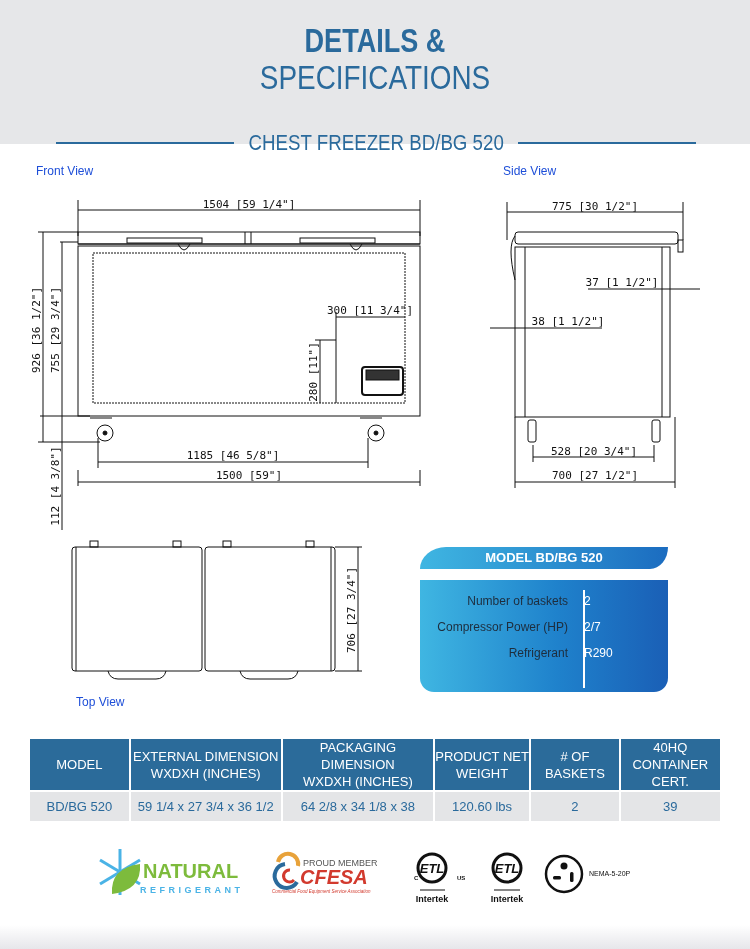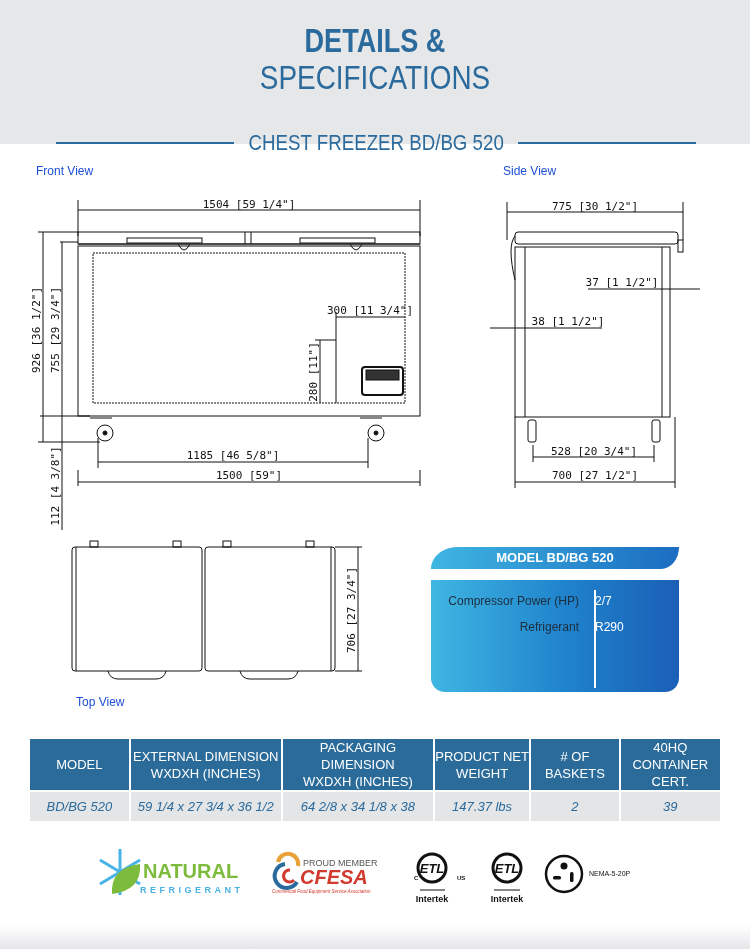--- a/index.html
+++ b/index.html
@@ -12,33 +12,33 @@
 
   .section-title { position: absolute; left: 56px; top: 128px; width: 640px; height: 30px; display: flex; align-items: center; }
   .section-title .line { flex: 1; height: 2px; background: #2a6a9c; }
   .section-title .txt { padding: 0 6px; font-size: 22px; color: #2a6a9c; white-space: nowrap; transform: scaleX(0.85); margin: 0 -14px; }
 
   .view-label { position: absolute; font-size: 12px; color: #1d4ed8; }
 
   .drawing { position: absolute; }
   .dim { font-family: "DejaVu Sans Mono", monospace; font-size: 11px; fill: #111; }
 
-  .spec-card { position: absolute; left: 431px; top: 547px; width: 248px; }
+  .spec-card { position: absolute; left: 420px; top: 547px; width: 248px; }
   .spec-head { height: 22px; border-radius: 22px 22px 0 0; border-top-left-radius: 26px 22px; border-top-right-radius: 0; border-bottom-right-radius: 18px 22px;
     background: linear-gradient(90deg, #3fb6e2 0%, #1b6cc0 100%); color: #fff; font-weight: bold; font-size: 13px; text-align: center; line-height: 22px; }
   .spec-body { margin-top: 11px; height: 112px; border-radius: 0 0 14px 14px; background: linear-gradient(90deg, #3fb6e2 0%, #1f82cc 55%, #1a5fb6 100%); position: relative; padding-top: 8px; }
   .spec-row { display: flex; height: 26px; align-items: center; }
   .spec-row .k { width: 156px; text-align: right; color: #1e2d3d; font-size: 12px; padding-right: 8px; }
   .spec-row .v { color: #fff; font-size: 12px; padding-left: 8px; }
   .spec-row.bold .k { font-weight: bold; }
   .spec-divider { position: absolute; left: 163px; top: 10px; width: 2px; height: 98px; background: #fff; }
 
   table.spec-table { position: absolute; left: 28px; top: 737px; width: 694px; border-collapse: separate; border-spacing: 2px; }
   table.spec-table th { background: #2b6b9a; color: #fff; font-weight: normal; font-size: 13px; height: 46px; line-height: 17px; text-align: center; }
-  table.spec-table td { background: #e4e5e7; color: #2a6a9c; font-size: 13px; height: 29px; text-align: center; font-style: italic; }
+  table.spec-table td { background: #e4e5e7; color: #2a6a9c; font-size: 13px; height: 29px; text-align: center; }
   .footer-fade { position: absolute; left: 0; top: 925px; width: 750px; height: 24px; background: linear-gradient(180deg, #ffffff 0%, #e6e6ea 100%); }
 </style>
 </head>
 <body>
 
 <div class="header">
   <div class="t1">DETAILS &amp;</div>
   <div class="t2">SPECIFICATIONS</div>
 </div>
 
@@ -157,20 +157,24 @@
   </g>
   <text class="dim" transform="translate(355,610) rotate(-90)" text-anchor="middle">706 [27 3/4"]</text>
 </svg>
 <div class="view-label" style="left:76px; top:695px;">Top View</div>
 
 <div class="spec-card">
   <div class="spec-head">MODEL BD/BG 520</div>
   <div class="spec-body">
     <div class="spec-divider"></div>
     <div class="spec-row">
+      <span class="k">Number of baskets</span>
+      <span class="v">2</span>
+    </div>
+    <div class="spec-row">
       <span class="k">Compressor Power (HP)</span>
       <span class="v">2/7</span>
     </div>
     <div class="spec-row">
       <span class="k">Refrigerant</span>
       <span class="v">R290</span>
     </div>
   </div>
 </div>
 
@@ -183,21 +187,21 @@
       <th style="width:95px"><span>PRODUCT NET</span><br><span>WEIGHT</span></th>
       <th style="width:88px"><span># OF</span><br><span>BASKETS</span></th>
       <th style="width:100px"><span>40HQ</span><br><span>CONTAINER CERT.</span></th>
     </tr>
   </thead>
   <tbody>
     <tr>
       <td>BD/BG 520</td>
       <td>59 1/4 x 27 3/4 x 36 1/2</td>
       <td>64 2/8 x 34 1/8 x 38</td>
-      <td>147.37 lbs</td>
+      <td>120.60 lbs</td>
       <td>2</td>
       <td>39</td>
     </tr>
   </tbody>
 </table>
 
 <svg class="drawing" style="left:0; top:840px;" width="750" height="65" viewBox="0 840 750 65">
 
   <g>
     <g stroke="#4ab3e6" stroke-width="3">

